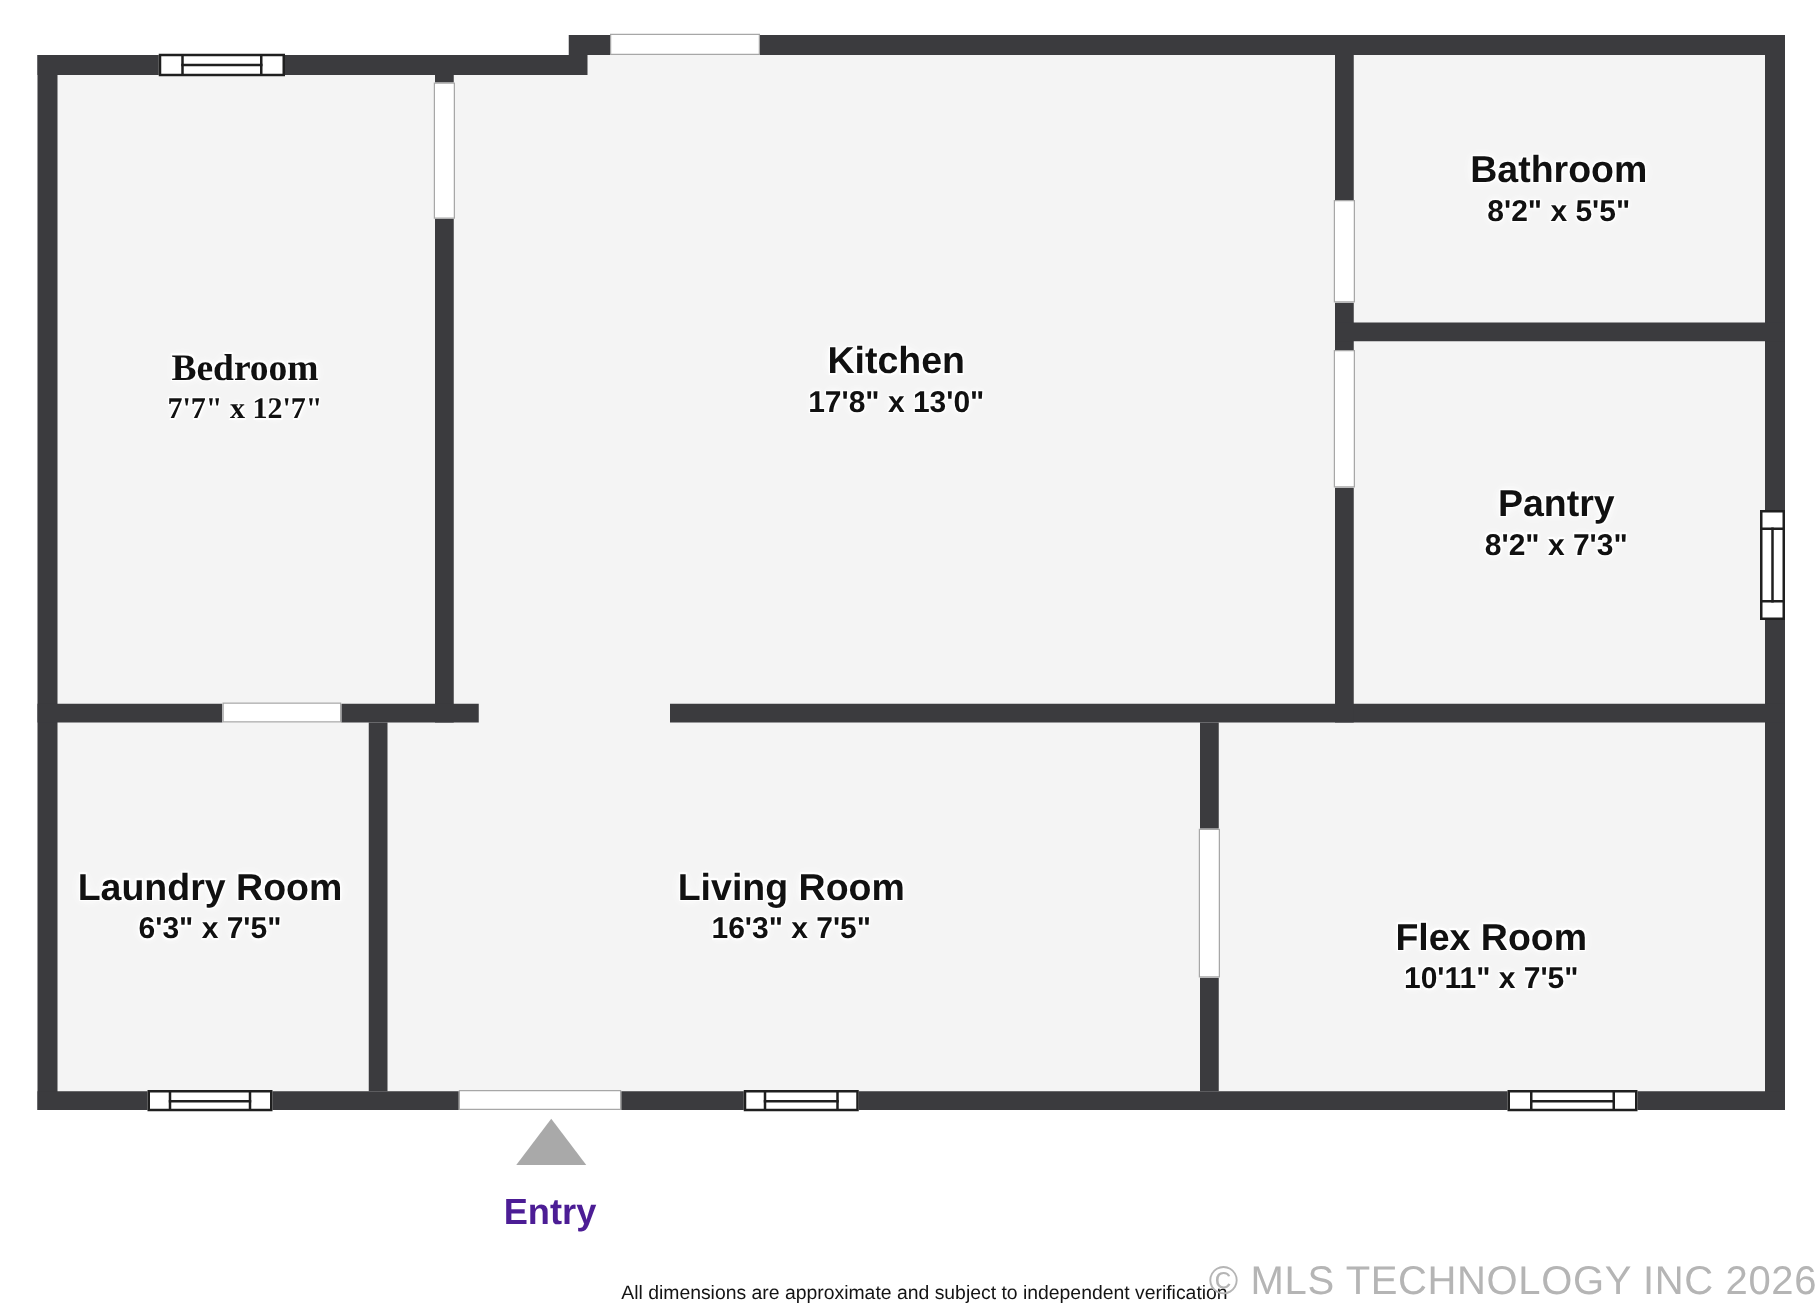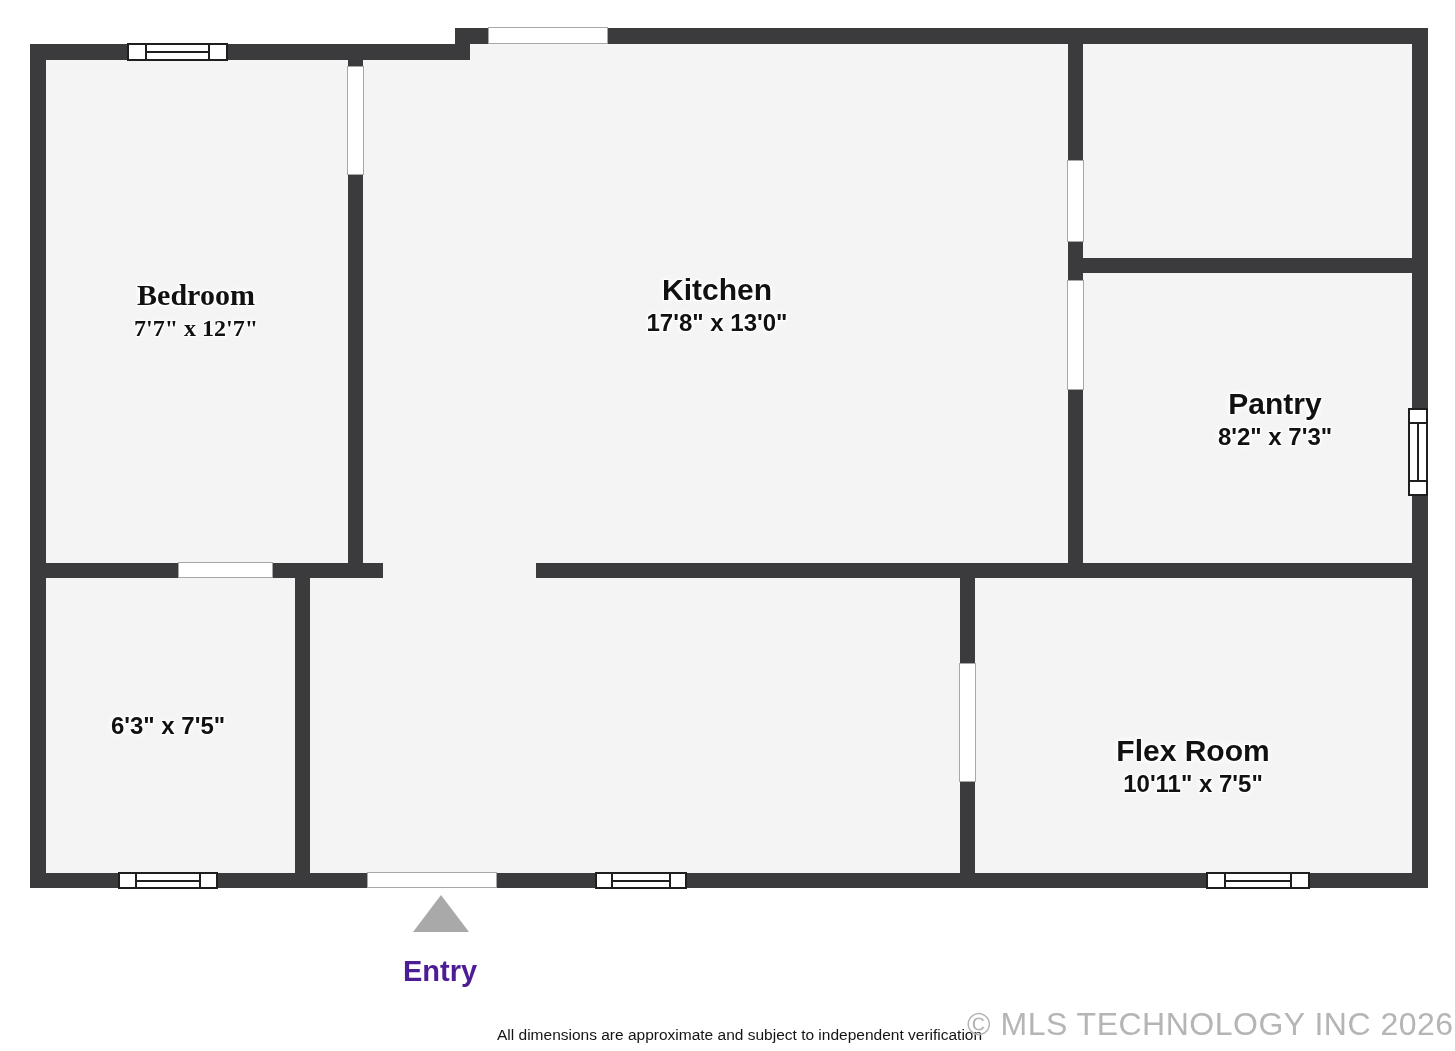--- a/index.html
+++ b/index.html
@@ -117,26 +117,35 @@
   </div>
 
   <div class="room-label" style="left:196px;top:310px;font-family:Liberation Serif, serif;">
     <div class="room-name">Bedroom</div>
     <div class="room-dims">7'7" x 12'7"</div>
   </div>
   <div class="room-label" style="left:717px;top:305px;text-align:center;">
     <div class="room-name">Kitchen</div>
     <div class="room-dims">17'8" x 13'0"</div>
   </div>
-  <div class="room-label" style="left:1275px;top:419px;">
+  <div class="room-label" style="left:1247px;top:152px;">
+    <div class="room-name">Bathroom</div>
+    <div class="room-dims">8'2" x 5'5"</div>
+  </div>
+  <div class="room-label" style="left:1245px;top:419px;">
     <div class="room-name">Pantry</div>
     <div class="room-dims">8'2" x 7'3"</div>
   </div>
   <div class="room-label" style="left:168px;top:726px;">
+    <div class="room-name">Laundry Room</div>
     <div class="room-dims">6'3" x 7'5"</div>
+  </div>
+  <div class="room-label" style="left:633px;top:726px;">
+    <div class="room-name">Living Room</div>
+    <div class="room-dims">16'3" x 7'5"</div>
   </div>
   <div class="room-label" style="left:1193px;top:726px;margin-top:40px;">
     <div class="room-name">Flex Room</div>
     <div class="room-dims">10'11" x 7'5"</div>
   </div>
 
   <div class="entry-arrow" style="left:413px;top:895px;"></div>
   <div class="entry-label" style="left:440px;top:971px;">Entry</div>
 
   <div class="disclaimer">All dimensions are approximate and subject to independent verification</div>

